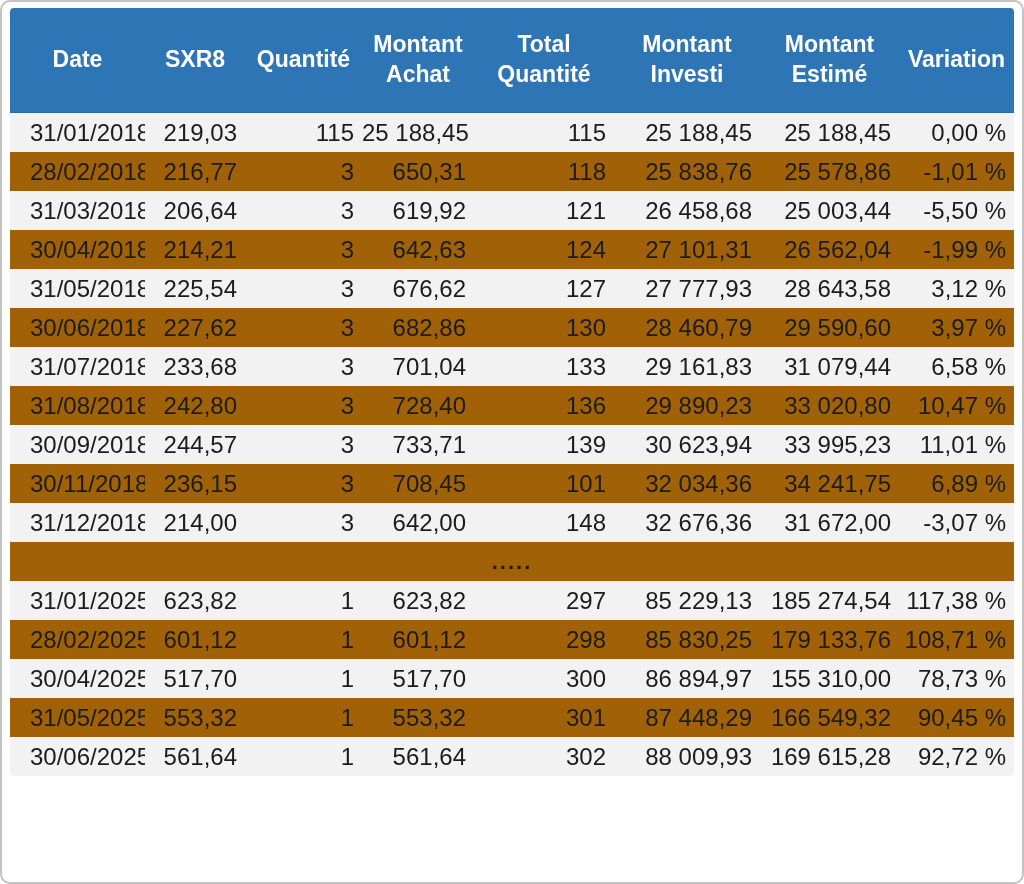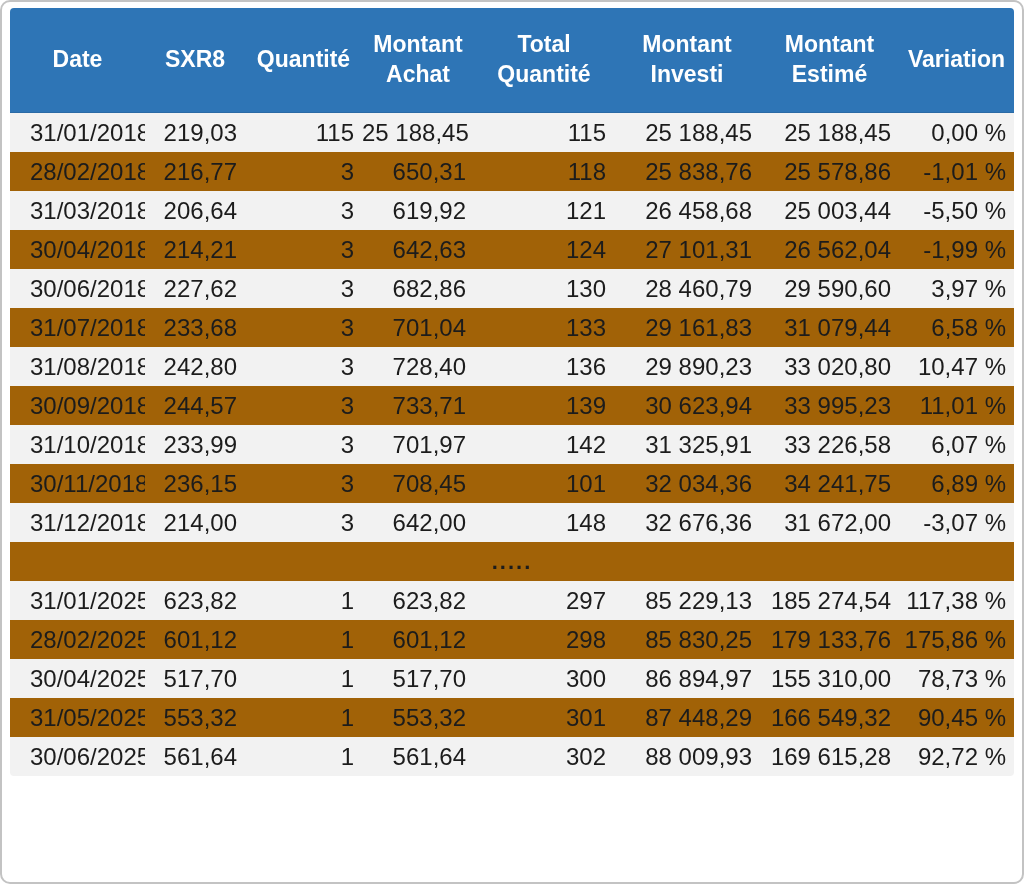--- a/index.html
+++ b/index.html
@@ -122,20 +122,30 @@
             <td class="align-left">30/04/2018</td>
             <td class="align-right">214,21</td>
             <td class="align-right">3</td>
             <td class="align-right">642,63</td>
             <td class="align-right">124</td>
             <td class="align-right">27 101,31</td>
             <td class="align-right">26 562,04</td>
             <td class="align-right">-1,99 %</td>
           </tr>
           <tr>
+            <td class="align-left">31/05/2018</td>
+            <td class="align-right">225,54</td>
+            <td class="align-right">3</td>
+            <td class="align-right">676,62</td>
+            <td class="align-right">127</td>
+            <td class="align-right">27 777,93</td>
+            <td class="align-right">28 643,58</td>
+            <td class="align-right">3,12 %</td>
+          </tr>
+          <tr>
             <td class="align-left">30/06/2018</td>
             <td class="align-right">227,62</td>
             <td class="align-right">3</td>
             <td class="align-right">682,86</td>
             <td class="align-right">130</td>
             <td class="align-right">28 460,79</td>
             <td class="align-right">29 590,60</td>
             <td class="align-right">3,97 %</td>
           </tr>
           <tr>
@@ -162,30 +172,20 @@
             <td class="align-left">30/09/2018</td>
             <td class="align-right">244,57</td>
             <td class="align-right">3</td>
             <td class="align-right">733,71</td>
             <td class="align-right">139</td>
             <td class="align-right">30 623,94</td>
             <td class="align-right">33 995,23</td>
             <td class="align-right">11,01 %</td>
           </tr>
           <tr>
-            <td class="align-left">31/10/2018</td>
-            <td class="align-right">233,99</td>
-            <td class="align-right">3</td>
-            <td class="align-right">701,97</td>
-            <td class="align-right">142</td>
-            <td class="align-right">31 325,91</td>
-            <td class="align-right">33 226,58</td>
-            <td class="align-right">6,07 %</td>
-          </tr>
-          <tr>
             <td class="align-left">30/11/2018</td>
             <td class="align-right">236,15</td>
             <td class="align-right">3</td>
             <td class="align-right">708,45</td>
             <td class="align-right">101</td>
             <td class="align-right">32 034,36</td>
             <td class="align-right">34 241,75</td>
             <td class="align-right">6,89 %</td>
           </tr>
           <tr>
@@ -212,21 +212,21 @@
             <td class="align-right">117,38 %</td>
           </tr>
           <tr>
             <td class="align-left">28/02/2025</td>
             <td class="align-right">601,12</td>
             <td class="align-right">1</td>
             <td class="align-right">601,12</td>
             <td class="align-right">298</td>
             <td class="align-right">85 830,25</td>
             <td class="align-right">179 133,76</td>
-            <td class="align-right">175,86 %</td>
+            <td class="align-right">108,71 %</td>
           </tr>
           <tr>
             <td class="align-left">30/04/2025</td>
             <td class="align-right">517,70</td>
             <td class="align-right">1</td>
             <td class="align-right">517,70</td>
             <td class="align-right">300</td>
             <td class="align-right">86 894,97</td>
             <td class="align-right">155 310,00</td>
             <td class="align-right">78,73 %</td>

